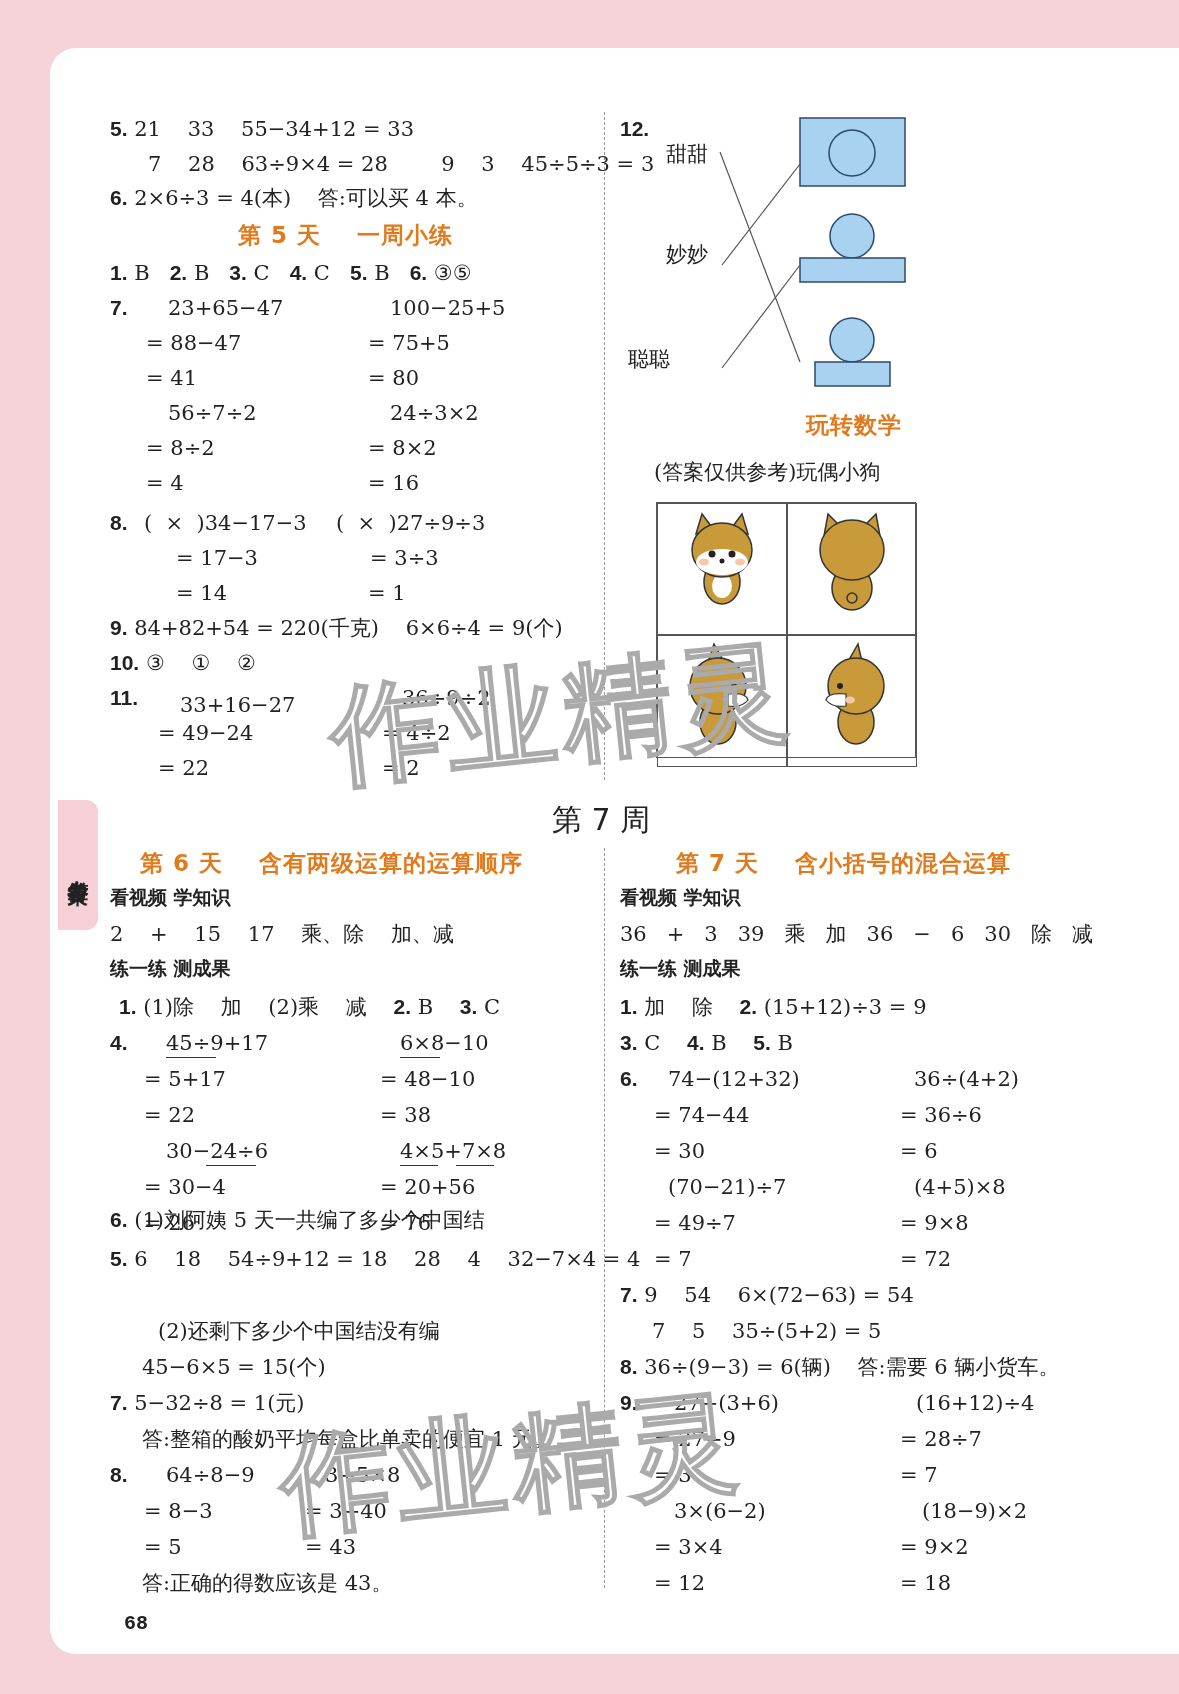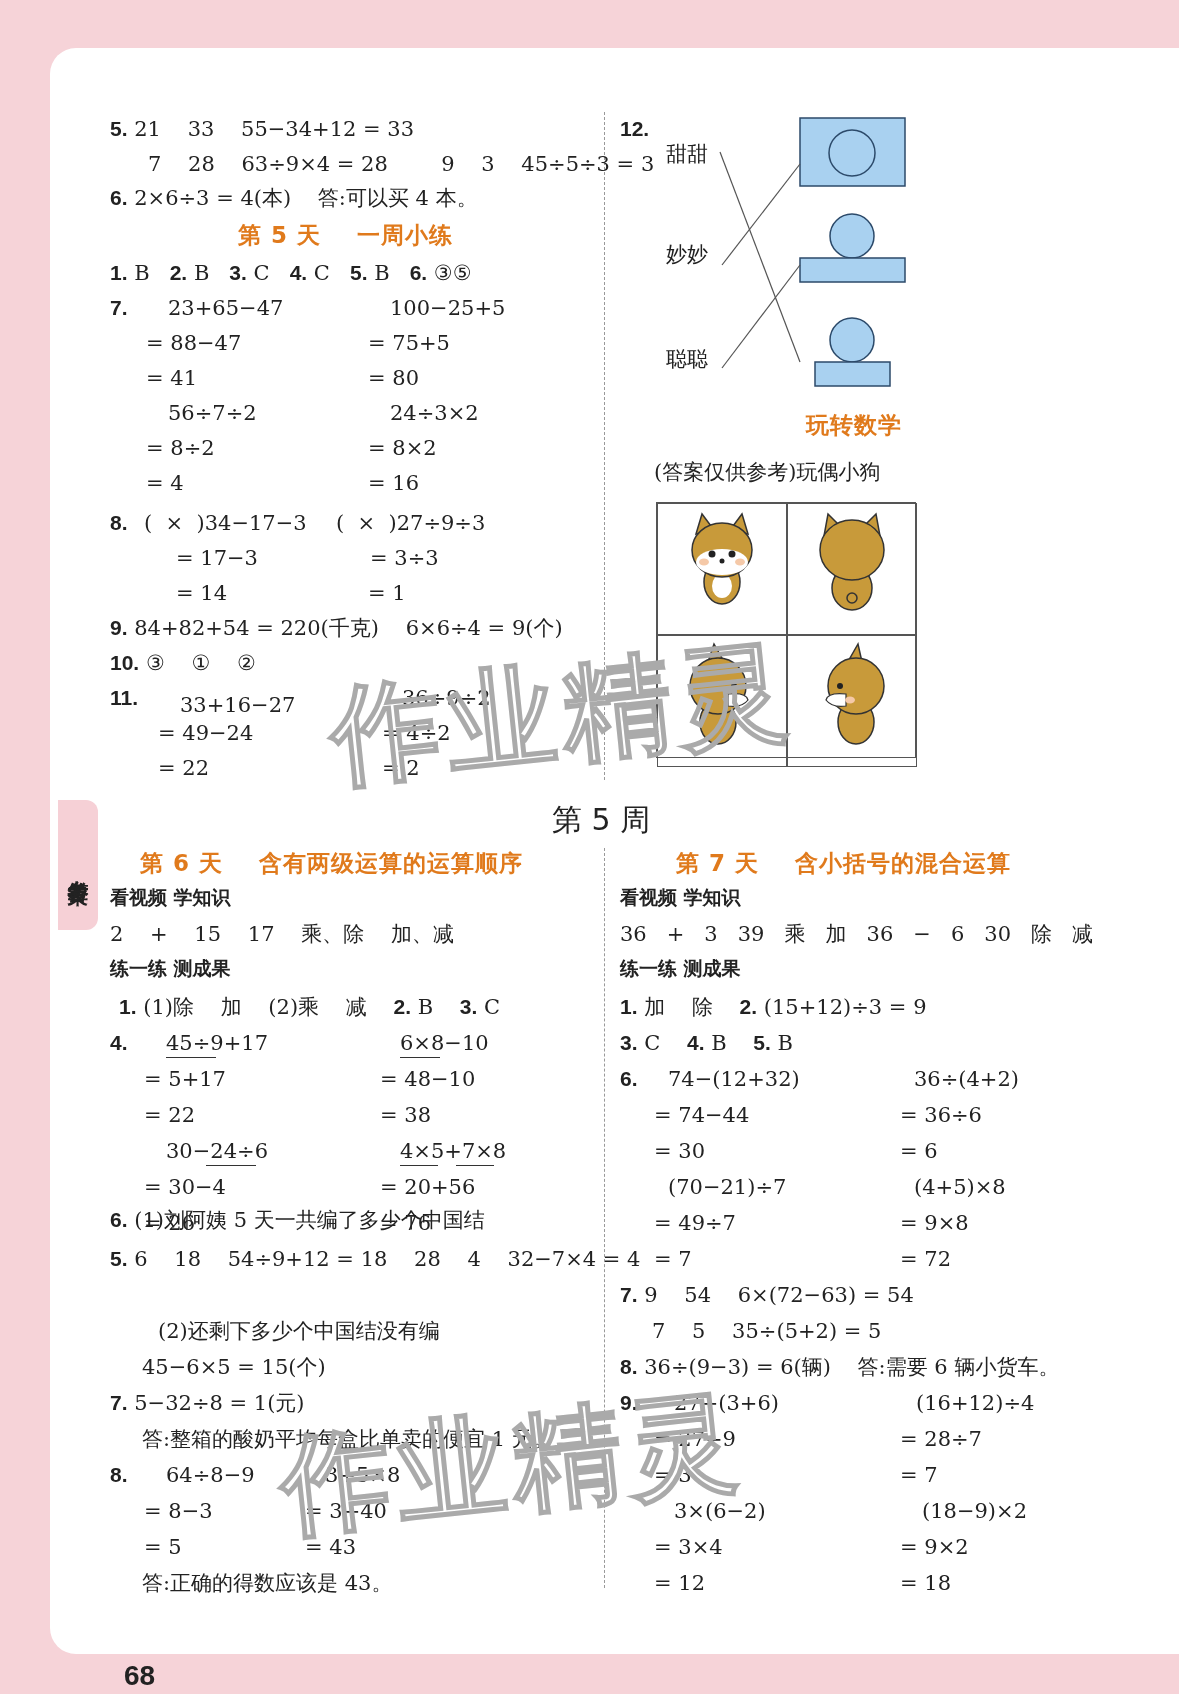--- a/index.html
+++ b/index.html
@@ -30,21 +30,21 @@
       font-family:"DejaVu Sans",sans-serif; font-weight:bold; color:#e07a1c;
       font-size:23px; letter-spacing:1px;
     }
     .sub-bold {
       font-family:"DejaVu Sans",sans-serif; font-weight:bold; font-size:19px;
     }
     .week-title { font-family:"DejaVu Sans",sans-serif; font-size:30px; color:#222; }
     .vdash {
       position:absolute; width:0; border-left:1.5px dashed #999;
     }
-    .page-num { font-family:Liberation Sans, sans-serif; font-weight:bold; font-size:28px;margin-top:48px; }
+    .page-num { font-family:Liberation Mono, monospace; font-weight:bold; font-size:20px; }
     .grid-box {
       position:absolute; left:656px; top:502px; width:260px; height:256px;
       border:1.5px solid #555; display:grid; grid-template-columns:1fr 1fr; grid-template-rows:1fr 1fr;
     }
     .grid-box > div { border:0.75px solid #555; position:relative; }
     .watermark {
       position:absolute; font-family:"DejaVu Sans",sans-serif; font-weight:bold;
       font-size:110px; color:transparent; -webkit-text-stroke:1.5px #aaa;
       transform:rotate(-6deg); letter-spacing:6px; pointer-events:none;
     }
@@ -106,21 +106,21 @@
   <div class="abs t" style="left:158px;top:754px;">= 22</div>
   <div class="abs t" style="left:402px;top:684px;">36÷9÷2</div>
   <div class="abs t" style="left:382px;top:719px;">= 4÷2</div>
   <div class="abs t" style="left:382px;top:754px;">= 2</div>
 </div>
 
 <div>
   <div class="abs t num" style="left:620px;top:115px;">12.</div>
   <div class="abs t" style="left:666px;top:140px;">甜甜</div>
   <div class="abs t" style="left:666px;top:240px;">妙妙</div>
-  <div class="abs t" style="left:666px;top:345px;">聪聪</div>
+  <div class="abs t" style="left:628px;top:345px;">聪聪</div>
 
   <svg class="abs" style="left:700px;top:110px;" width="220" height="300">
 
     <rect x="100" y="8" width="105" height="68" fill="#a9d1f0" stroke="#2c4a6a" stroke-width="1.5"></rect>
     <circle cx="152" cy="43" r="23" fill="none" stroke="#2c4a6a" stroke-width="1.5"></circle>
     <circle cx="152" cy="126" r="22" fill="#a9d1f0" stroke="#2c4a6a" stroke-width="1.5"></circle>
     <rect x="100" y="148" width="105" height="24" fill="#a9d1f0" stroke="#2c4a6a" stroke-width="1.5"></rect>
     <circle cx="152" cy="230" r="22" fill="#a9d1f0" stroke="#2c4a6a" stroke-width="1.5"></circle>
     <rect x="115" y="252" width="75" height="24" fill="#a9d1f0" stroke="#2c4a6a" stroke-width="1.5"></rect>
 
@@ -172,21 +172,21 @@
         <ellipse cx="68" cy="86" rx="18" ry="22" fill="#c89a3a" stroke="#333" stroke-width="1.5"></ellipse>
         <ellipse cx="68" cy="50" rx="28" ry="28" fill="#c89a3a" stroke="#333" stroke-width="1.5"></ellipse>
         <path d="M58 58 Q40 56 38 64 Q44 72 58 70 Z" fill="#fff" stroke="#333" stroke-width="1.2"></path>
         <circle cx="52" cy="50" r="3" fill="#222"></circle>
         <ellipse cx="62" cy="64" rx="5" ry="3.5" fill="#f5c9a8"></ellipse>
       </svg>
     </div>
   </div>
 </div>
 
-<div class="abs week-title" style="left:552px;top:800px;">第 5 周</div>
+<div class="abs week-title" style="left:552px;top:800px;">第 7 周</div>
 
 <div>
   <div class="abs head-orange" style="left:140px;top:848px;white-space:pre">第 6 天    含有两级运算的运算顺序</div>
   <div class="abs sub-bold" style="left:110px;top:885px;">看视频 学知识</div>
   <div class="abs t" style="left:110px;top:920px;white-space:pre">2    +    15    17    乘、除    加、减</div>
   <div class="abs sub-bold" style="left:110px;top:956px;">练一练 测成果</div>
   <div class="abs t" style="left:119px;top:993px;">
     <span class="num">1.</span> <span style="white-space:pre">(1)除    加    (2)乘    减</span>&nbsp;&nbsp;&nbsp;
     <span class="num">2.</span> <span>B</span>&nbsp;&nbsp;&nbsp;
     <span class="num">3.</span> <span>C</span>

